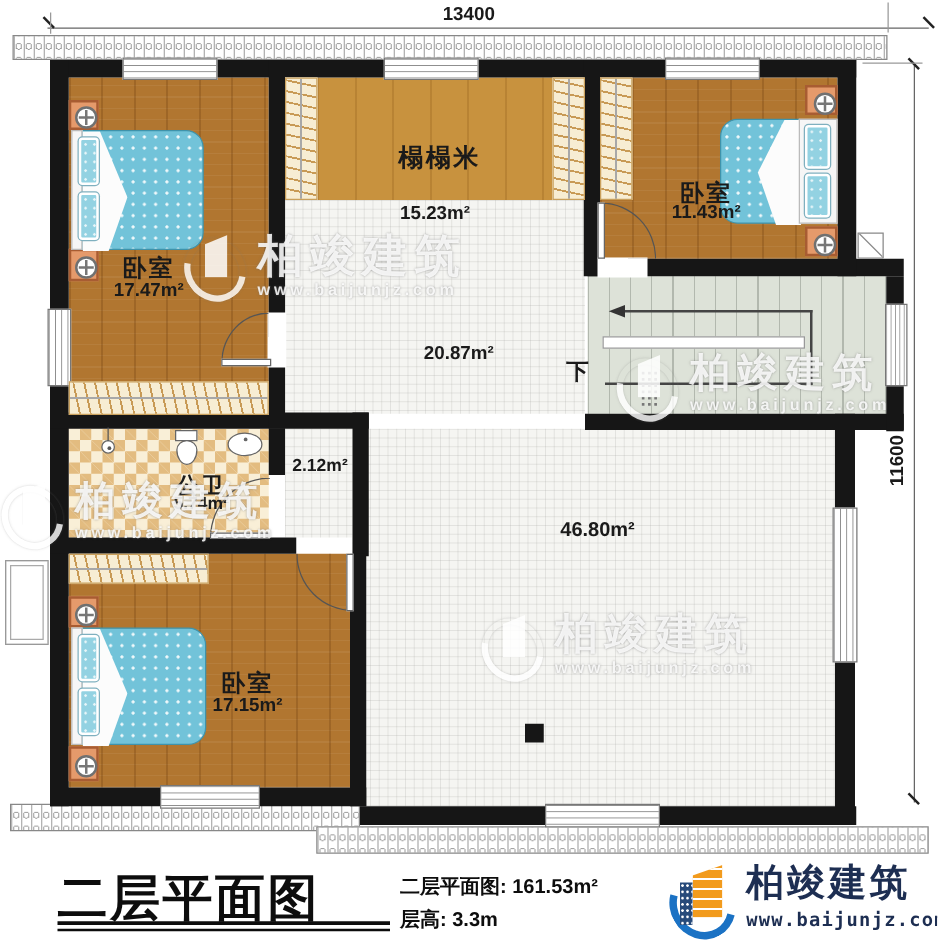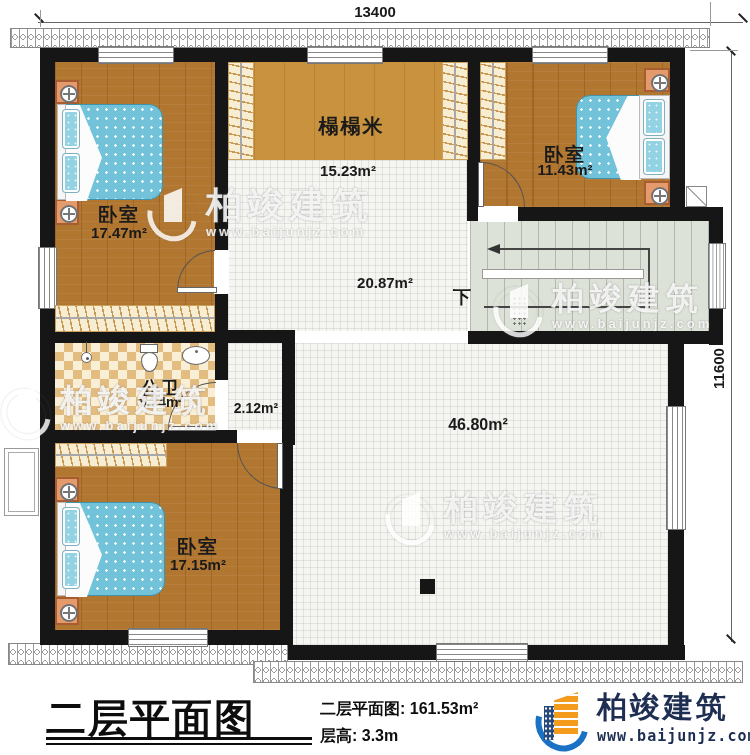--- a/index.html
+++ b/index.html
@@ -250,22 +250,22 @@
 
   <div class="abs rname" style="left:254px;top:113px;width:195px;font-size:20px;">榻榻米</div>
   <div class="abs rarea" style="left:254px;top:162px;width:188px;">15.23m²</div>
 
   <div class="abs rname" style="left:505px;top:142px;width:120px;">卧室</div>
   <div class="abs rarea" style="left:505px;top:161px;width:120px;">11.43m²</div>
 
   <div class="abs rname" style="left:100px;top:376px;width:122px;font-size:18px;">公卫</div>
   <div class="abs rarea-sm" style="left:100px;top:394px;width:122px;">5.74m²</div>
 
-  <div class="abs rarea-sm" style="left:226px;top:364px;width:60px;margin-top:36px;">2.12m²</div>
-  <div class="abs rarea" style="left:330px;top:274px;width:110px;">20.87m²</div>
+  <div class="abs rarea-sm" style="left:226px;top:364px;width:60px;">2.12m²</div>
+  <div class="abs rarea" style="left:312px;top:274px;width:110px;">20.87m²</div>
   <div class="abs rarea" style="left:420px;top:416px;width:116px;font-size:16px;">46.80m²</div>
 
   <div class="abs rname" style="left:118px;top:534px;width:160px;">卧室</div>
   <div class="abs rarea" style="left:118px;top:556px;width:160px;">17.15m²</div>
 
   <div class="abs wm" style="left:148px;top:186px;">
     <span class="wm-icon">
         <span class="wm-arc"></span>
         <span class="wm-bldg"></span>
       </span>

